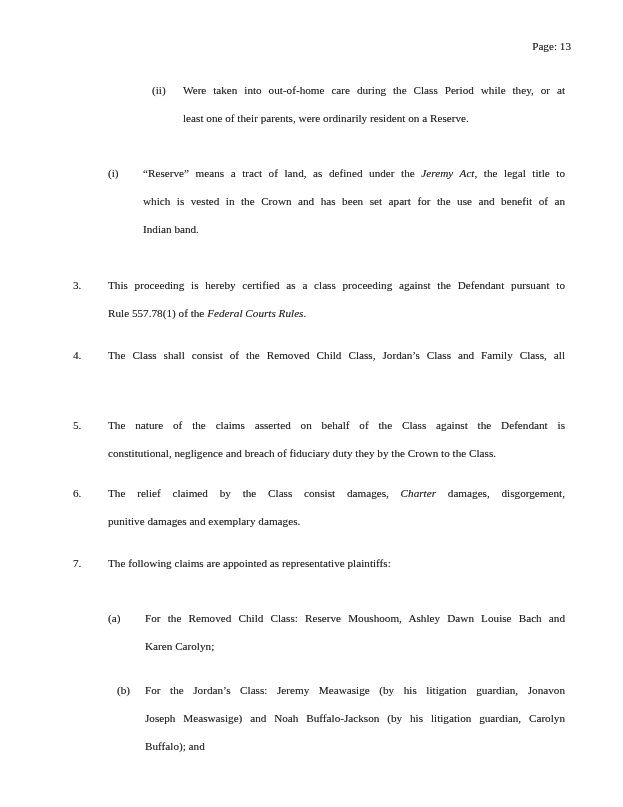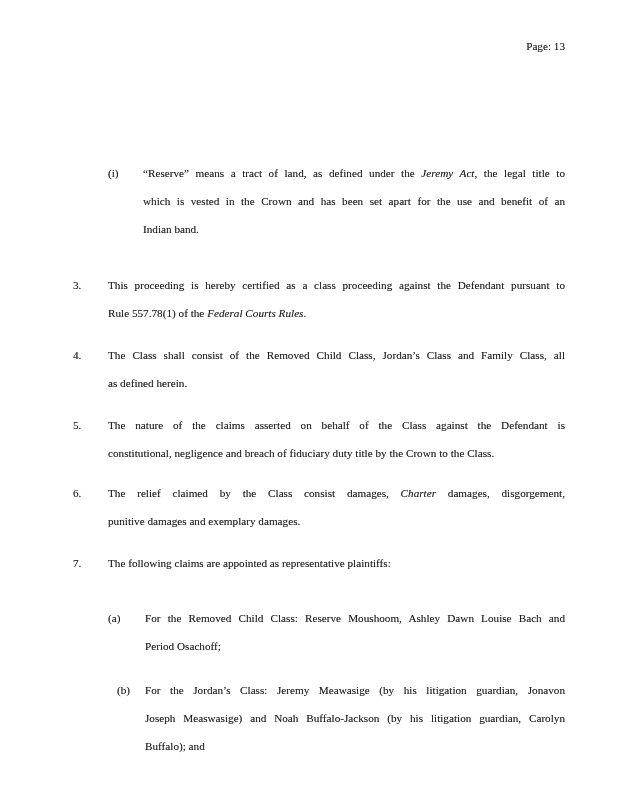--- a/index.html
+++ b/index.html
@@ -15,21 +15,21 @@
     font-family: "Liberation Serif", "DejaVu Serif", serif;
     font-size: 11.2px;
     line-height: 28px;
     color: #1f1f1f;
     overflow: hidden;
     text-shadow: 0 0 0.4px rgba(30,30,30,0.45);
   }
   .page-num {
     position: absolute;
     top: 39px;
-    right: 58px;
+    right: 52px;
     line-height: 14px;
     white-space: nowrap;
   }
   .block {
     position: absolute;
     text-align: justify;
   }
   .block .label {
     position: absolute;
     top: 0;
@@ -64,61 +64,65 @@
   .top-a   { top: 604px; }
   .top-b   { top: 676px; }
 </style>
 </head>
 <body>
 
 <div class="doc">
 
   <div class="page-num">Page: 13</div>
 
+  <section class="block lvl2 top-ii">
+    <span class="label off-31">(ii)</span>
+    <div class="line jl">Were taken into out-of-home care during the Class Period while they, or at</div>
+    <div class="line ll">least one of their parents, were ordinarily resident on a Reserve.</div>
+  </section>
 
   <section class="block lvl1-i top-i">
     <span class="label off-35">(i)</span>
     <div class="line jl"><span>“Reserve” means a tract of land, as defined under the </span><span class="it">Jeremy Act</span><span>, the legal title to</span></div>
     <div class="line jl">which is vested in the Crown and has been set apart for the use and benefit of an</div>
     <div class="line ll">Indian band.</div>
   </section>
 
   <section class="block para top-p3">
     <span class="label off-35">3.</span>
     <div class="line jl">This proceeding is hereby certified as a class proceeding against the Defendant pursuant to</div>
     <div class="line ll"><span>Rule 557.78(1) of the </span><span class="it">Federal Courts Rules</span><span>.</span></div>
   </section>
 
   <section class="block para top-p4">
     <span class="label off-35">4.</span>
     <div class="line jl">The Class shall consist of the Removed Child Class, Jordan’s Class and Family Class, all</div>
-    <div class="line ll">as defined herein.</div>
   </section>
 
   <section class="block para top-p5">
     <span class="label off-35">5.</span>
     <div class="line jl">The nature of the claims asserted on behalf of the Class against the Defendant is</div>
-    <div class="line ll">constitutional, negligence and breach of fiduciary duty title by the Crown to the Class.</div>
+    <div class="line ll">constitutional, negligence and breach of fiduciary duty they by the Crown to the Class.</div>
   </section>
 
   <section class="block para top-p6">
     <span class="label off-35">6.</span>
     <div class="line jl"><span>The relief claimed by the Class consist damages, </span><span class="it">Charter</span><span> damages, disgorgement,</span></div>
     <div class="line ll">punitive damages and exemplary damages.</div>
   </section>
 
   <section class="block para top-p7">
     <span class="label off-35">7.</span>
     <div class="line ll">The following claims are appointed as representative plaintiffs:</div>
   </section>
 
   <section class="block lvl1-ab top-a">
     <span class="label off-37">(a)</span>
     <div class="line jl">For the Removed Child Class: Reserve Moushoom, Ashley Dawn Louise Bach and</div>
-    <div class="line ll">Period Osachoff;</div>
+    <div class="line ll">Karen Carolyn;</div>
   </section>
 
   <section class="block lvl1-ab top-b">
     <span class="label off-28">(b)</span>
     <div class="line jl">For the Jordan’s Class: Jeremy Meawasige (by his litigation guardian, Jonavon</div>
     <div class="line jl">Joseph Measwasige) and Noah Buffalo-Jackson (by his litigation guardian, Carolyn</div>
     <div class="line ll">Buffalo); and</div>
   </section>
 
 </div>

